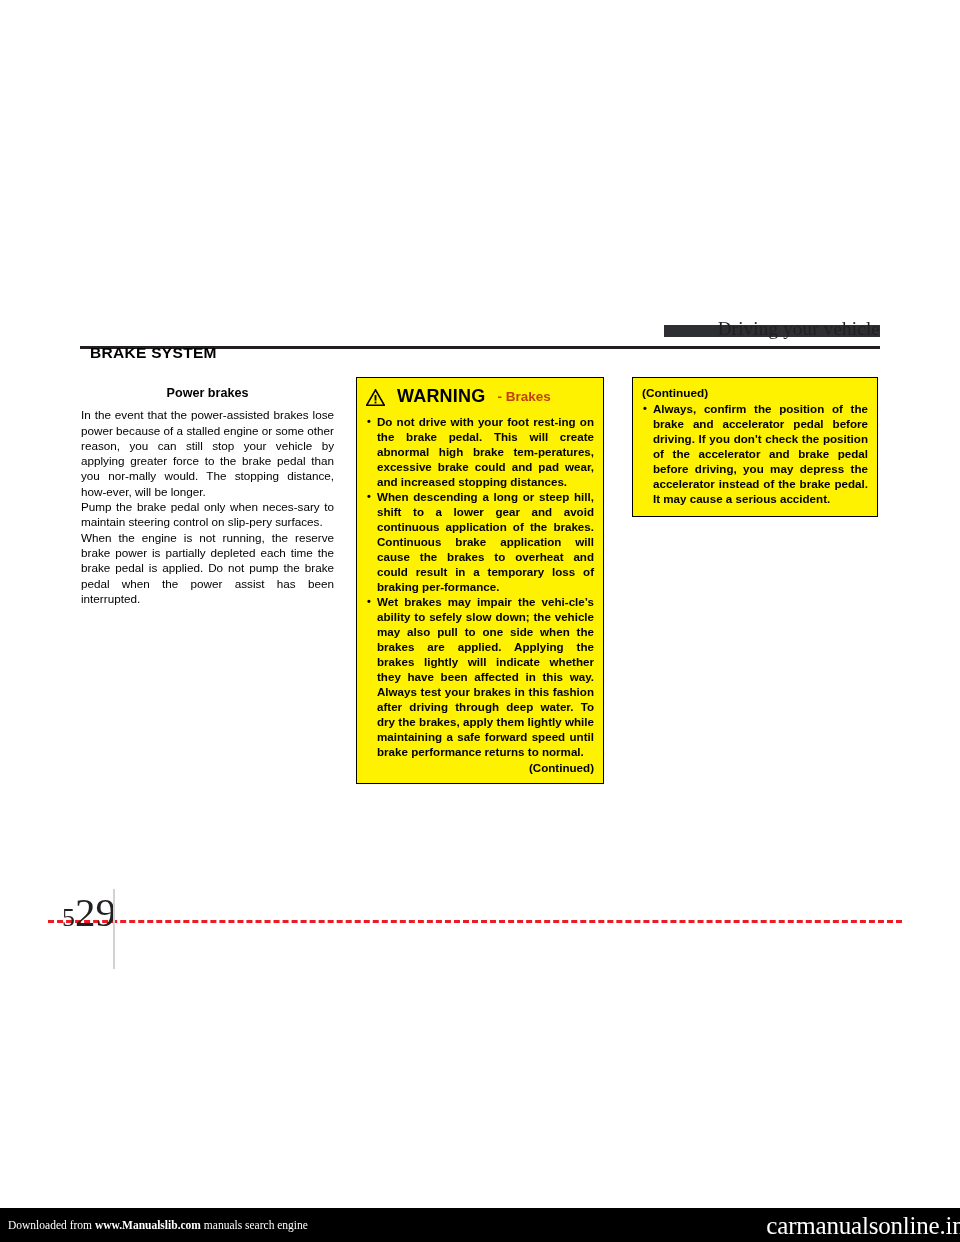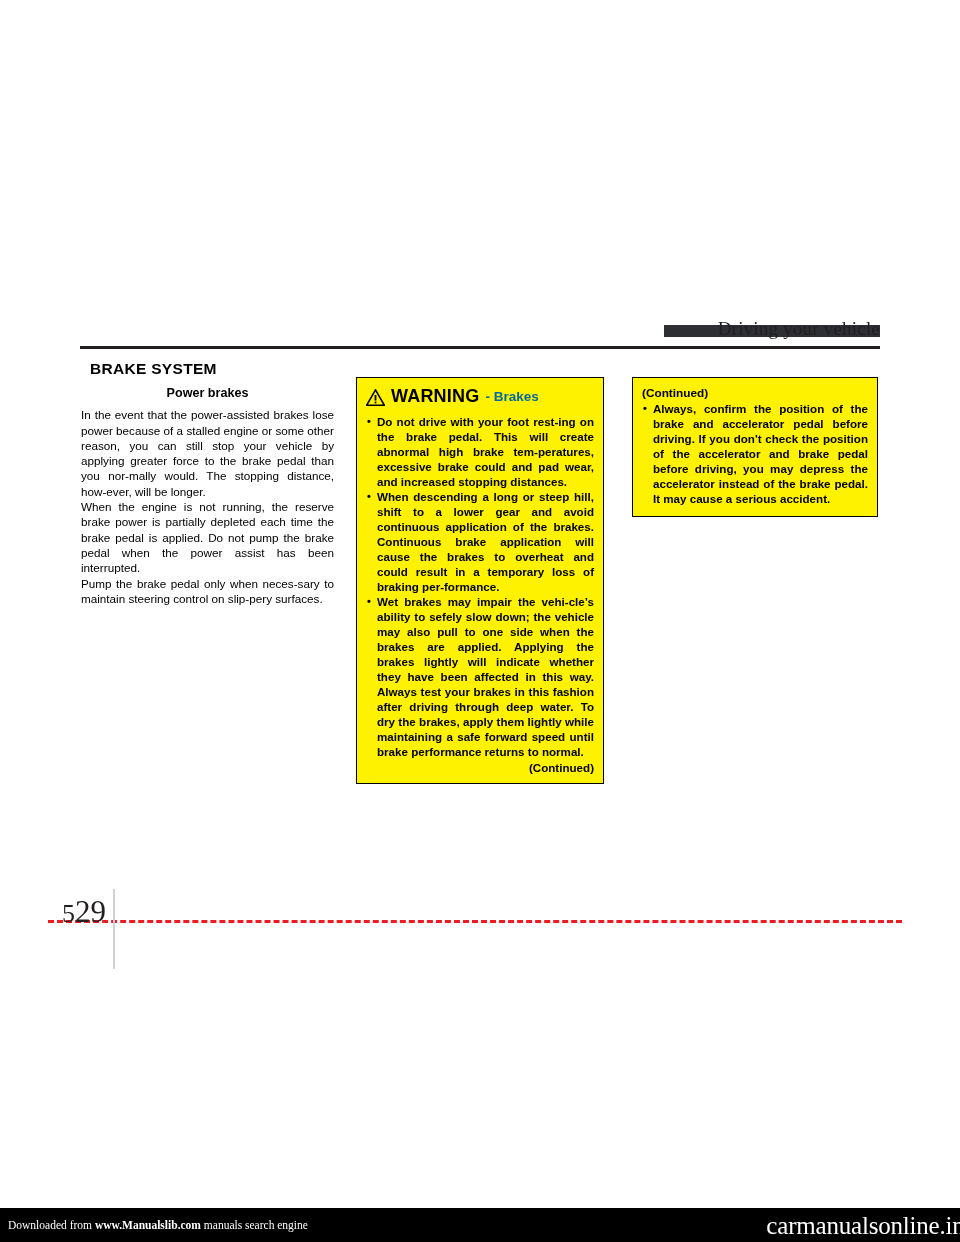--- a/index.html
+++ b/index.html
@@ -55,21 +55,21 @@
     top: 325px;
     width: 216px;
     height: 12px;
     background: #2d2f33;
   }
 
   
   .section-title {
     position: absolute;
     left: 90px;
-    top: 360px;
+    top: 344px;
     font-size: 15.5px;
     font-weight: bold;
     color: #000;
     letter-spacing: 0.3px;
   }
 
   
   .col {
     position: absolute;
     font-size: 11.7px;
@@ -100,40 +100,40 @@
     top: 377px;
     width: 248px;
     border: 1px solid #000;
     background: #fff200;
     box-sizing: border-box;
     padding: 8px 9px 9px 9px;
   }
   .warn-head {
     display: flex;
     align-items: center;
-    gap: 6px;
+    gap: 12px;
     margin-bottom: 7px;
   }
   .warn-tri {
     width: 19px;
     height: 17px;
     flex: 0 0 auto;
     position: relative;
     top: 1px;
   }
   .warn-word {
     font-size: 18px;
     font-weight: bold;
     letter-spacing: 0.2px;
     color: #000;
   }
   .warn-sub {
     font-size: 13.5px;
     font-weight: bold;
-    color: #0369a1;
+    color: #c2410c;
   }
   .warn-list {
     font-size: 11.6px;
     line-height: 15px;
     font-weight: bold;
     color: #000;
     text-align: justify;
   }
   .warn-item {
     display: block;
@@ -204,21 +204,21 @@
     font-family: "Liberation Serif", serif;
     color: #231f20;
     font-size: 30px;
     line-height: 30px;
     letter-spacing: 0;
   }
   .pagenum .chap {
     font-size: 26px;
   }
   .pagenum .num {
-    font-size: 31px;
+    font-size: 41px;
     text-align: right;
   }
   .page-vert-line {
     position: absolute;
     left: 113px;
     top: 889px;
     width: 2px;
     height: 80px;
     background: #d0d2d3;
   }
@@ -262,22 +262,22 @@
   <div class="header">
     <div class="header-title">Driving your vehicle</div>
     <div class="header-rule"></div>
   </div>
 
   <div class="section-title">BRAKE SYSTEM</div>
 
   <div class="col col-left">
     <div class="sub">Power brakes</div>
     <p>In the event that the power-assisted brakes lose power because of a stalled engine or some other reason, you can still stop your vehicle by applying greater force to the brake pedal than you nor-mally would. The stopping distance, how-ever, will be longer.</p>
+    <p>Pump the brake pedal only when neces-sary to maintain steering control on slip-pery surfaces.</p>
     <p>When the engine is not running, the reserve brake power is partially depleted each time the brake pedal is applied. Do not pump the brake pedal when the power assist has been interrupted.</p>
-    <p>Pump the brake pedal only when neces-sary to maintain steering control on slip-pery surfaces.</p>
   </div>
 
   <div class="warnbox">
     <div class="warn-head">
       <span class="warn-tri">
         <svg width="19" height="17" viewBox="0 0 19 17">
           <polygon points="9.5,0.8 18.4,16.3 0.6,16.3" fill="#fff200" stroke="#000" stroke-width="1.6" stroke-linejoin="round"></polygon>
           <rect x="8.6" y="6" width="1.8" height="5.6" fill="#000"></rect>
           <rect x="8.6" y="12.6" width="1.8" height="1.8" fill="#000"></rect>
         </svg>

